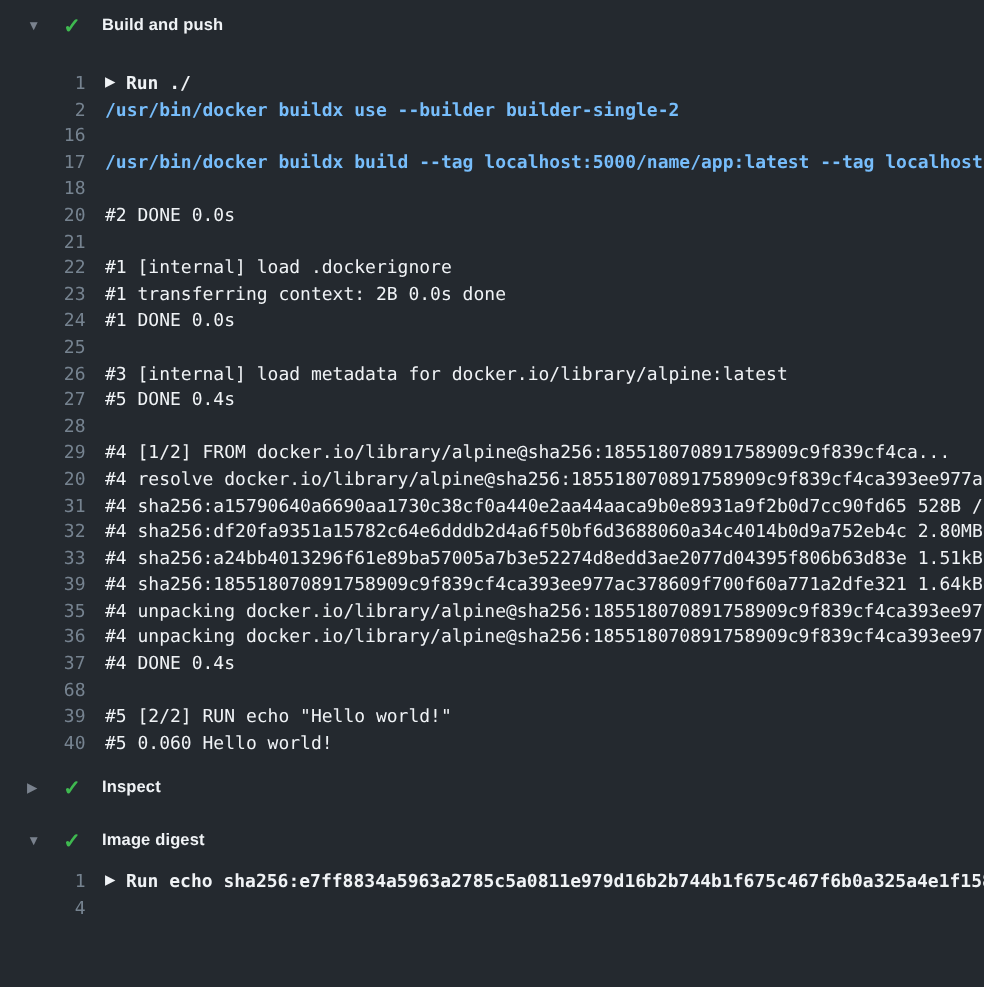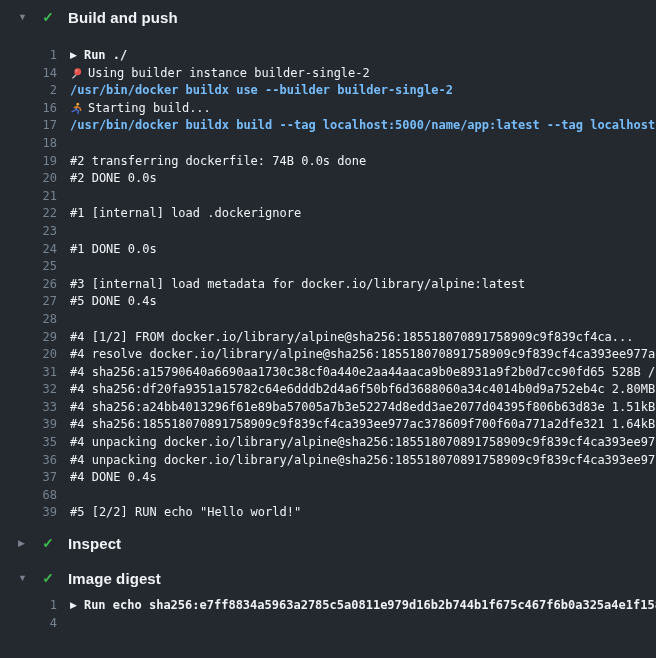--- a/index.html
+++ b/index.html
@@ -20,21 +20,21 @@
   .chevron{
     width:10px;font-size:9px;color:var(--chev);margin-left:2px;
     flex:0 0 10px;line-height:1;
   }
   .check{
     color:var(--check);font-size:14px;font-weight:700;margin-left:12px;
     width:16px;text-align:center;flex:0 0 16px;line-height:1;
   }
   .section-title{
     margin-left:12px;color:var(--text);
-    font-size:15px;font-weight:700;letter-spacing:.1px;
+    font-size:11px;font-weight:700;letter-spacing:.1px;
   }
   .log-body{padding:15px 0 6px 0;}
   .log-body.digest{padding:4px 0 6px 0;}
   .section.gap{margin-top:5px;}
   .log-line{
     height:17.6px;line-height:17.6px;display:flex;align-items:center;
     font-family:"DejaVu Sans Mono","Liberation Mono",monospace;
     font-size:12px;white-space:pre;overflow:hidden;
   }
   .line-num{
@@ -58,57 +58,45 @@
 
 <div id="log-root">
     <div class="section">
       <div class="section-header">
         <span class="chevron">▼</span>
         <span class="check">✓</span>
         <span class="section-title">Build and push</span>
       </div>
       <div class="log-body">
         <div class="log-line"><span class="line-num">1</span><span class="log-text group"><span class="play-glyph">▶</span><span>Run ./</span></span></div>
-        <div class="log-line"><span class="line-num">14</span><span class="log-text "><span class="inline-icon"><svg width="13" height="13" viewBox="0 0 16 16">
-                <line x1="7.5" y1="9.5" x2="3" y2="14" stroke="#c6cdd5" stroke-width="1.6"></line>
-                <circle cx="9.5" cy="5.8" r="4.2" fill="#e5534b"></circle>
-                <circle cx="8" cy="4.2" r="1.2" fill="#fa9a92"></circle>
-              </svg></span><span>Using builder instance builder-single-2</span></span></div>
         <div class="log-line"><span class="line-num">2</span><span class="log-text command"><span>/usr/bin/docker buildx use --builder builder-single-2</span></span></div>
-        <div class="log-line"><span class="line-num">16</span><span class="log-text "><span class="inline-icon"><svg width="13" height="13" viewBox="0 0 16 16" fill="none" stroke="#e8a33d" stroke-width="1.7" stroke-linecap="round">
-                <circle cx="9.6" cy="2.7" r="1.7" fill="#e8a33d" stroke="none"></circle>
-                <path d="M9 5 L7.4 9"></path>
-                <path d="M8.8 5.8 L12.2 7.4 L13.2 10.4" stroke="#d07b2d"></path>
-                <path d="M8.8 5.8 L5.4 6.8" stroke="#d07b2d"></path>
-                <path d="M7.4 9 L10.4 10.8 L9.8 14" stroke="#4a6fd8"></path>
-                <path d="M7.4 9 L4.8 11 L2.6 11.8" stroke="#4a6fd8"></path>
-              </svg></span><span>Starting build...</span></span></div>
+        <div class="log-line"><span class="line-num">16</span></div>
         <div class="log-line"><span class="line-num">17</span><span class="log-text command"><span>/usr/bin/docker buildx build --tag localhost:5000/name/app:latest --tag localhost:50</span></span></div>
         <div class="log-line"><span class="line-num">18</span></div>
-        <div class="log-line"><span class="line-num">19</span><span class="log-text "><span>#2 transferring dockerfile: 74B 0.0s done</span></span></div>
         <div class="log-line"><span class="line-num">20</span><span class="log-text "><span>#2 DONE 0.0s</span></span></div>
         <div class="log-line"><span class="line-num">21</span><span class="log-text "><span></span></span></div>
         <div class="log-line"><span class="line-num">22</span><span class="log-text "><span>#1 [internal] load .dockerignore</span></span></div>
-        <div class="log-line"><span class="line-num">23</span></div>
+        <div class="log-line"><span class="line-num">23</span><span class="log-text "><span>#1 transferring context: 2B 0.0s done</span></span></div>
         <div class="log-line"><span class="line-num">24</span><span class="log-text "><span>#1 DONE 0.0s</span></span></div>
         <div class="log-line"><span class="line-num">25</span><span class="log-text "><span></span></span></div>
         <div class="log-line"><span class="line-num">26</span><span class="log-text "><span>#3 [internal] load metadata for docker.io/library/alpine:latest</span></span></div>
         <div class="log-line"><span class="line-num">27</span><span class="log-text "><span>#5 DONE 0.4s</span></span></div>
         <div class="log-line"><span class="line-num">28</span><span class="log-text "><span></span></span></div>
         <div class="log-line"><span class="line-num">29</span><span class="log-text "><span>#4 [1/2] FROM docker.io/library/alpine@sha256:185518070891758909c9f839cf4ca...</span></span></div>
         <div class="log-line"><span class="line-num">20</span><span class="log-text "><span>#4 resolve docker.io/library/alpine@sha256:185518070891758909c9f839cf4ca393ee977ac3</span></span></div>
         <div class="log-line"><span class="line-num">31</span><span class="log-text "><span>#4 sha256:a15790640a6690aa1730c38cf0a440e2aa44aaca9b0e8931a9f2b0d7cc90fd65 528B / 5</span></span></div>
         <div class="log-line"><span class="line-num">32</span><span class="log-text "><span>#4 sha256:df20fa9351a15782c64e6dddb2d4a6f50bf6d3688060a34c4014b0d9a752eb4c 2.80MB /</span></span></div>
         <div class="log-line"><span class="line-num">33</span><span class="log-text "><span>#4 sha256:a24bb4013296f61e89ba57005a7b3e52274d8edd3ae2077d04395f806b63d83e 1.51kB /</span></span></div>
         <div class="log-line"><span class="line-num">39</span><span class="log-text "><span>#4 sha256:185518070891758909c9f839cf4ca393ee977ac378609f700f60a771a2dfe321 1.64kB /</span></span></div>
         <div class="log-line"><span class="line-num">35</span><span class="log-text "><span>#4 unpacking docker.io/library/alpine@sha256:185518070891758909c9f839cf4ca393ee977a</span></span></div>
         <div class="log-line"><span class="line-num">36</span><span class="log-text "><span>#4 unpacking docker.io/library/alpine@sha256:185518070891758909c9f839cf4ca393ee977a</span></span></div>
         <div class="log-line"><span class="line-num">37</span><span class="log-text "><span>#4 DONE 0.4s</span></span></div>
         <div class="log-line"><span class="line-num">68</span><span class="log-text "><span></span></span></div>
         <div class="log-line"><span class="line-num">39</span><span class="log-text "><span>#5 [2/2] RUN echo "Hello world!"</span></span></div>
+        <div class="log-line"><span class="line-num">40</span><span class="log-text "><span>#5 0.060 Hello world!</span></span></div>
       </div>
     </div>
     <div class="section">
       <div class="section-header">
         <span class="chevron">▶</span>
         <span class="check">✓</span>
         <span class="section-title">Inspect</span>
       </div>
     </div>
     <div class="section gap">

